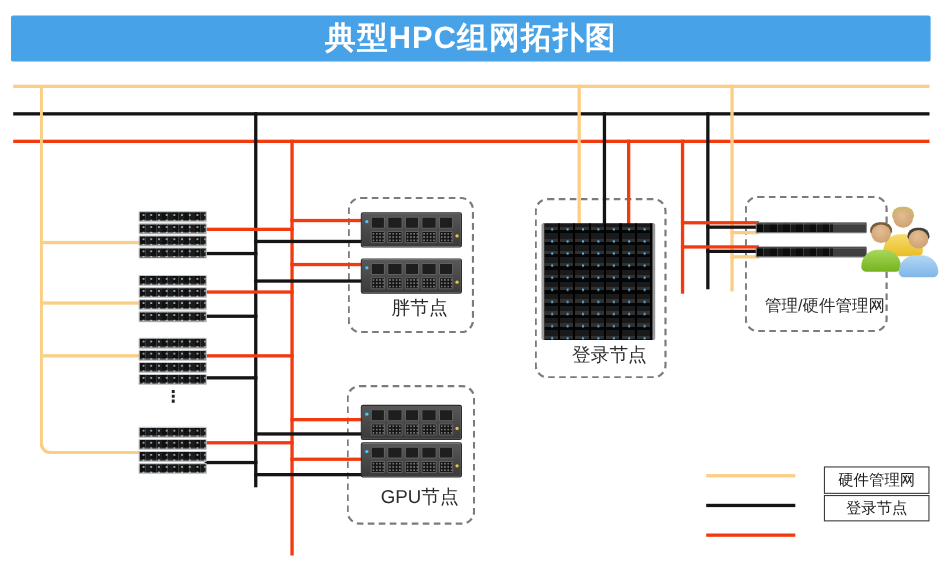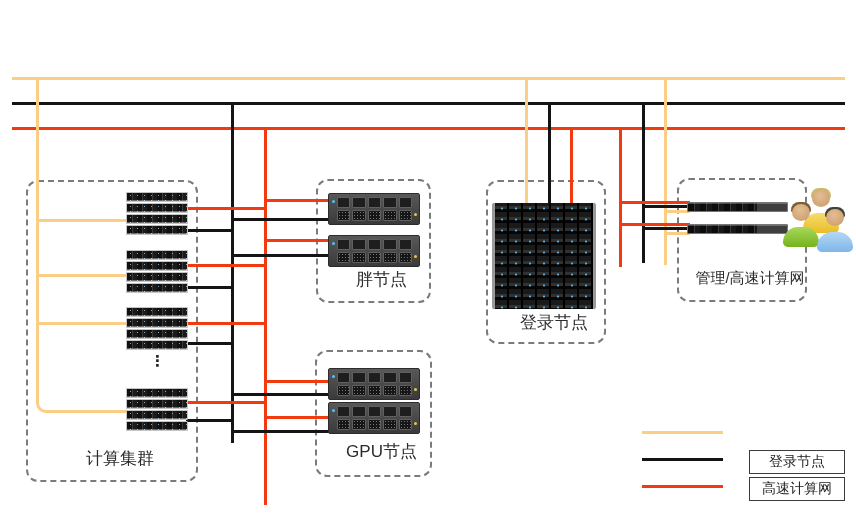--- a/index.html
+++ b/index.html
@@ -87,20 +87,21 @@
 
   
   .legend-box{position:absolute;left:749px;width:96px;box-sizing:border-box;border:1px solid #3c3c3c;
     display:flex;align-items:center;justify-content:center;font-size:14px;color:#1c1c1c;background:#fff;z-index:2;}
 </style>
 </head>
 <body>
 
 <div class="canvas">
 
+  <div class="title-bar">典型HPC组网拓扑图</div>
 
   <div class="hl c-hw" style="left:12px;top:77px;width:833px"></div>
   <div class="hl c-sys" style="left:12px;top:102px;width:833px"></div>
   <div class="hl c-comp" style="left:12px;top:127px;width:833px"></div>
 
   <div class="elbow-hw"></div>
   <div class="vl c-sys" style="left:231px;top:102px;height:341px"></div>
   <div class="vl c-comp" style="left:264px;top:127px;height:378px"></div>
 
   <div class="hl c-hw" style="left:39px;top:219px;width:88px"></div>
@@ -133,34 +134,31 @@
   <div class="vl c-comp" style="left:619px;top:127px;height:140px"></div>
   <div class="vl c-sys" style="left:642px;top:102px;height:161px"></div>
   <div class="vl c-hw" style="left:664px;top:77px;height:188px"></div>
   <div class="hl c-comp" style="left:619px;top:201px;width:71px"></div>
   <div class="hl c-sys" style="left:642px;top:205px;width:48px"></div>
   <div class="hl c-hw" style="left:664px;top:210px;width:26px"></div>
   <div class="hl c-comp" style="left:619px;top:223px;width:71px"></div>
   <div class="hl c-sys" style="left:642px;top:227px;width:48px"></div>
   <div class="hl c-hw" style="left:664px;top:232px;width:26px"></div>
 
-  <div class="group" style="left:26px;top:180px;width:172px;height:302px">
-    <div class="group-label" style="bottom:10px">计算集群</div>
-  </div>
   <div class="group" style="left:316px;top:179px;width:115px;height:124px">
     <div class="group-label" style="bottom:10px">胖节点</div>
   </div>
   <div class="group" style="left:315px;top:350px;width:117px;height:127px">
     <div class="group-label" style="bottom:12px">GPU节点</div>
   </div>
   <div class="group" style="left:486px;top:180px;width:120px;height:164px">
     <div class="group-label" style="bottom:8px">登录节点</div>
   </div>
   <div class="group" style="left:677px;top:178px;width:130px;height:124px">
-    <div class="group-label" style="bottom:12px;font-size:15px">管理/高速计算网</div>
+    <div class="group-label" style="bottom:12px;font-size:15px">管理/硬件管理网</div>
   </div>
 
   <div class="stack" style="top:192px">
     <div class="mini-server"></div>
     <div class="mini-server"></div>
     <div class="mini-server"></div>
     <div class="mini-server"></div>
   </div>
   <div class="stack" style="top:250px">
     <div class="mini-server"></div>
@@ -265,16 +263,16 @@
   </div>
   <div class="person p-blue" style="left:817px;top:206px;z-index:5">
     <div class="hair"></div>
     <div class="head"></div>
     <div class="body"></div>
   </div>
 
   <div class="hl c-hw" style="left:642px;top:431px;width:81px"></div>
   <div class="hl c-sys" style="left:642px;top:458px;width:81px"></div>
   <div class="hl c-comp" style="left:642px;top:485px;width:81px"></div>
+  <div class="legend-box" style="top:424px;height:25px">硬件管理网</div>
   <div class="legend-box" style="top:450px;height:24px">登录节点</div>
-  <div class="legend-box" style="top:477px;height:24px">高速计算网</div>
 
 </div>
 
 </body></html>

